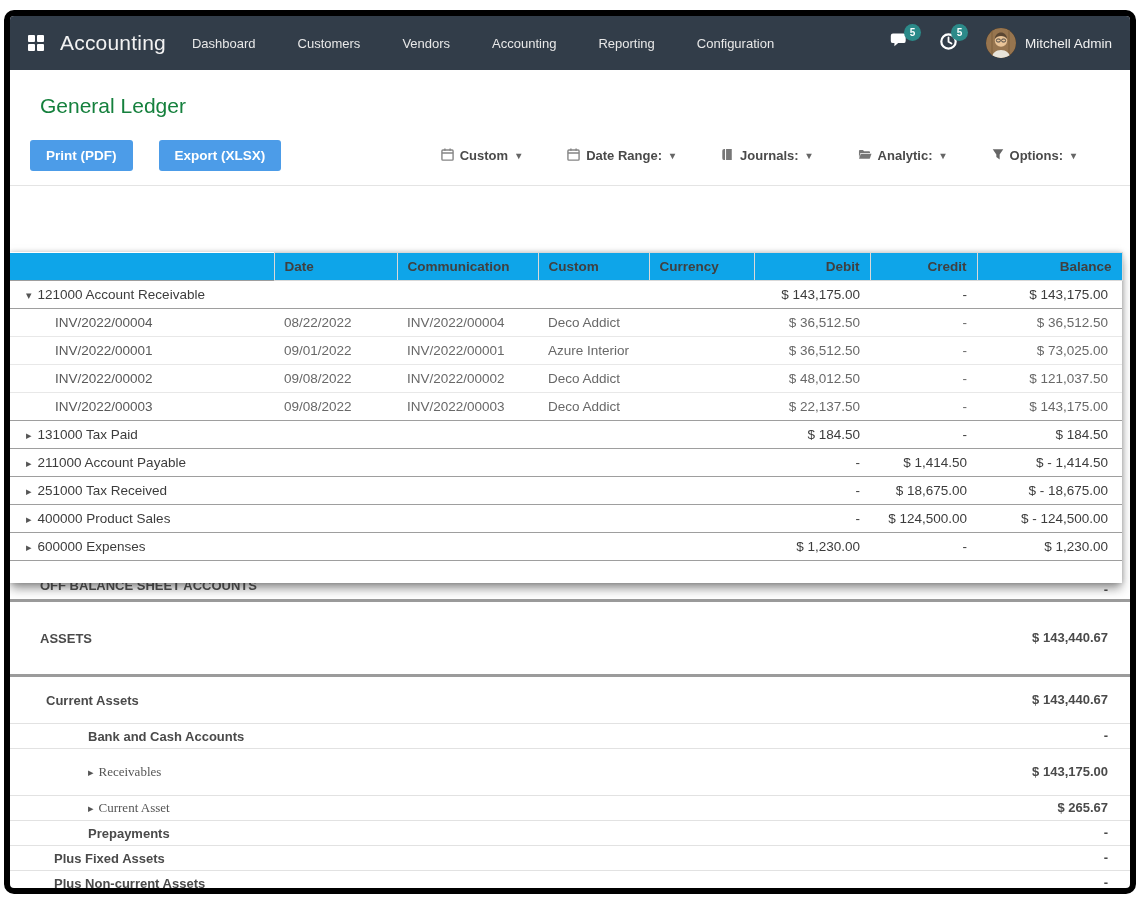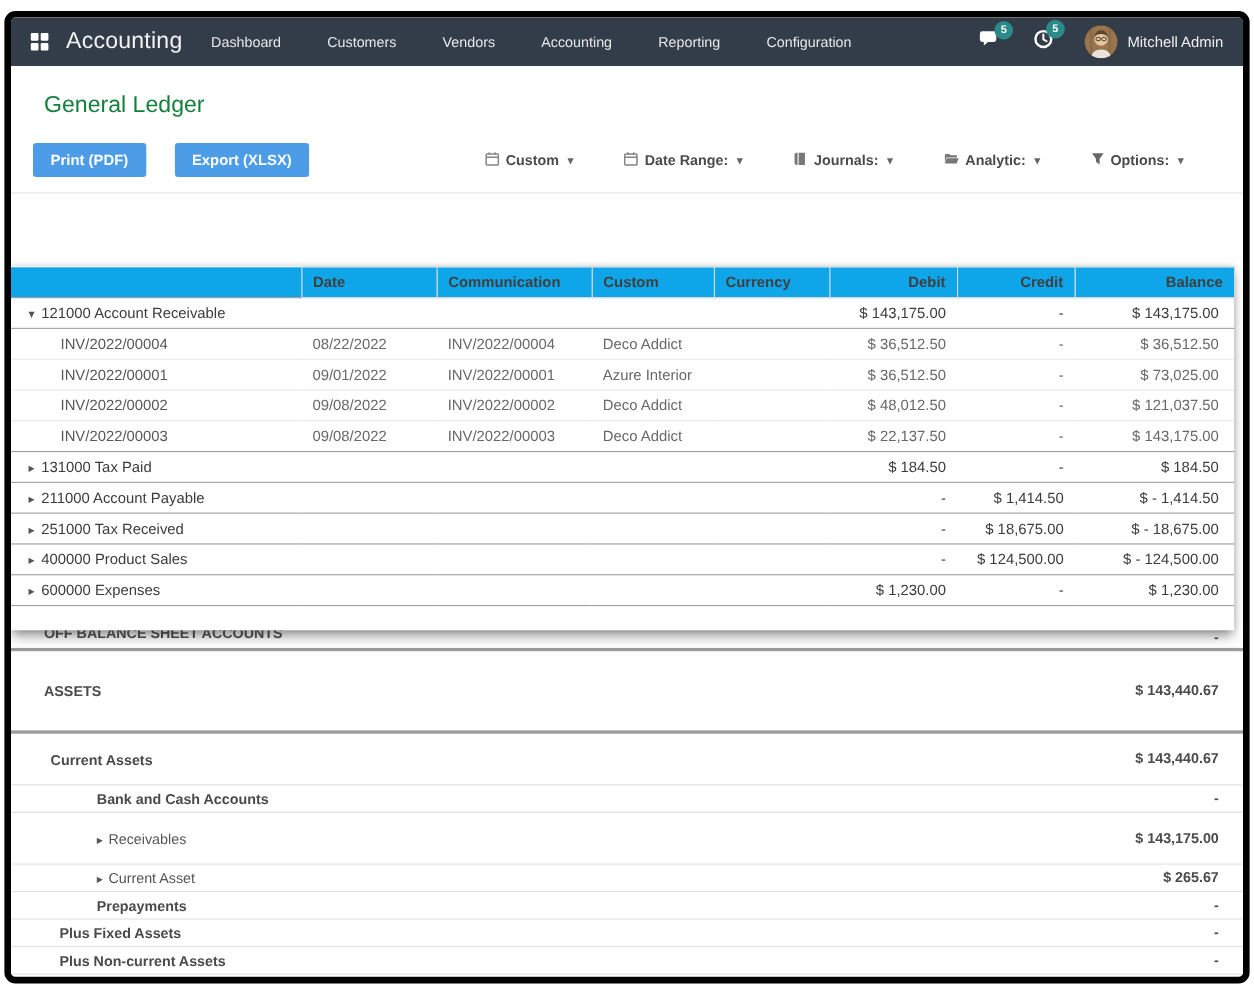--- a/index.html
+++ b/index.html
@@ -1,20 +1,20 @@
 <!DOCTYPE html>
 <html><head>
 <meta charset="utf-8">
 <style>
   html,body{margin:0;padding:0;background:#fff;}
   body{width:1140px;height:900px;position:relative;font-family:"Liberation Sans", sans-serif;-webkit-font-smoothing:antialiased;}
   .frame{position:absolute;top:10px;left:4px;right:4px;height:872px;border:6px solid #000;border-radius:10px;overflow:hidden;background:#fff;}
 
   
-  .navbar{height:44px;background:#323d49;display:flex;align-items:center;padding:0 18px;color:#fff;}
+  .navbar{height:54px;background:#323d49;display:flex;align-items:center;padding:0 18px;color:#fff;}
   .brand{display:flex;align-items:center;gap:16px;margin-right:26px;}
   .grid-icon{display:grid;grid-template-columns:7px 7px;grid-template-rows:7px 7px;gap:2px;cursor:pointer;}
   .grid-icon div{background:#fff;border-radius:1px;}
   .brand-name{font-size:21px;color:#f2f2f2;letter-spacing:.2px;}
   .nav-menu{display:flex;align-items:center;gap:42px;font-size:13px;color:#e8e8e8;}
   .nav-item{cursor:pointer;white-space:nowrap;}
   .nav-right{margin-left:auto;display:flex;align-items:center;gap:28px;}
   .icon-wrap{position:relative;display:inline-flex;cursor:pointer;}
   .badge{position:absolute;top:-8px;right:-10px;width:17px;height:17px;border-radius:50%;background:#2c8a89;color:#fff;font-size:10px;font-weight:bold;display:flex;align-items:center;justify-content:center;}
   .user{display:flex;align-items:center;gap:9px;cursor:pointer;}
@@ -51,21 +51,21 @@
 
   
   .lower-report{position:relative;z-index:1;margin-top:-18px;}
   .lr-row{display:flex;justify-content:space-between;align-items:center;border-bottom:1px solid #e2e2e2;min-height:24px;font-size:13px;color:#4a4a4a;}
   .lr-row.thick{border-bottom:3px solid #9b9b9b;}
   .lr-row.tall{min-height:46px;}
   .lr-row.section-tall{min-height:72px;}
   .lr-row.clipped{min-height:34px;align-items:flex-end;}
   .lr-row.clipped .lr-label{padding-bottom:6px;}
   .lr-label{font-weight:600;}
-  .lr-row.caret-row .lr-label{font-weight:400;color:#555;}
+  .lr-row.caret-row .lr-label{font-weight:400;color:#555;font-family:Liberation Serif, serif;}
   .ind-section{padding-left:30px;}
   .ind-plus{padding-left:44px;}
   .ind-l1{padding-left:36px;}
   .ind-l2{padding-left:78px;}
   .lr-value{width:80px;text-align:right;margin-right:22px;font-weight:600;color:#4a4a4a;line-height:1.5;}
   .lr-caret{color:#555;margin-right:5px;font-size:11px;}
 </style>
 </head>
 <body>
 

